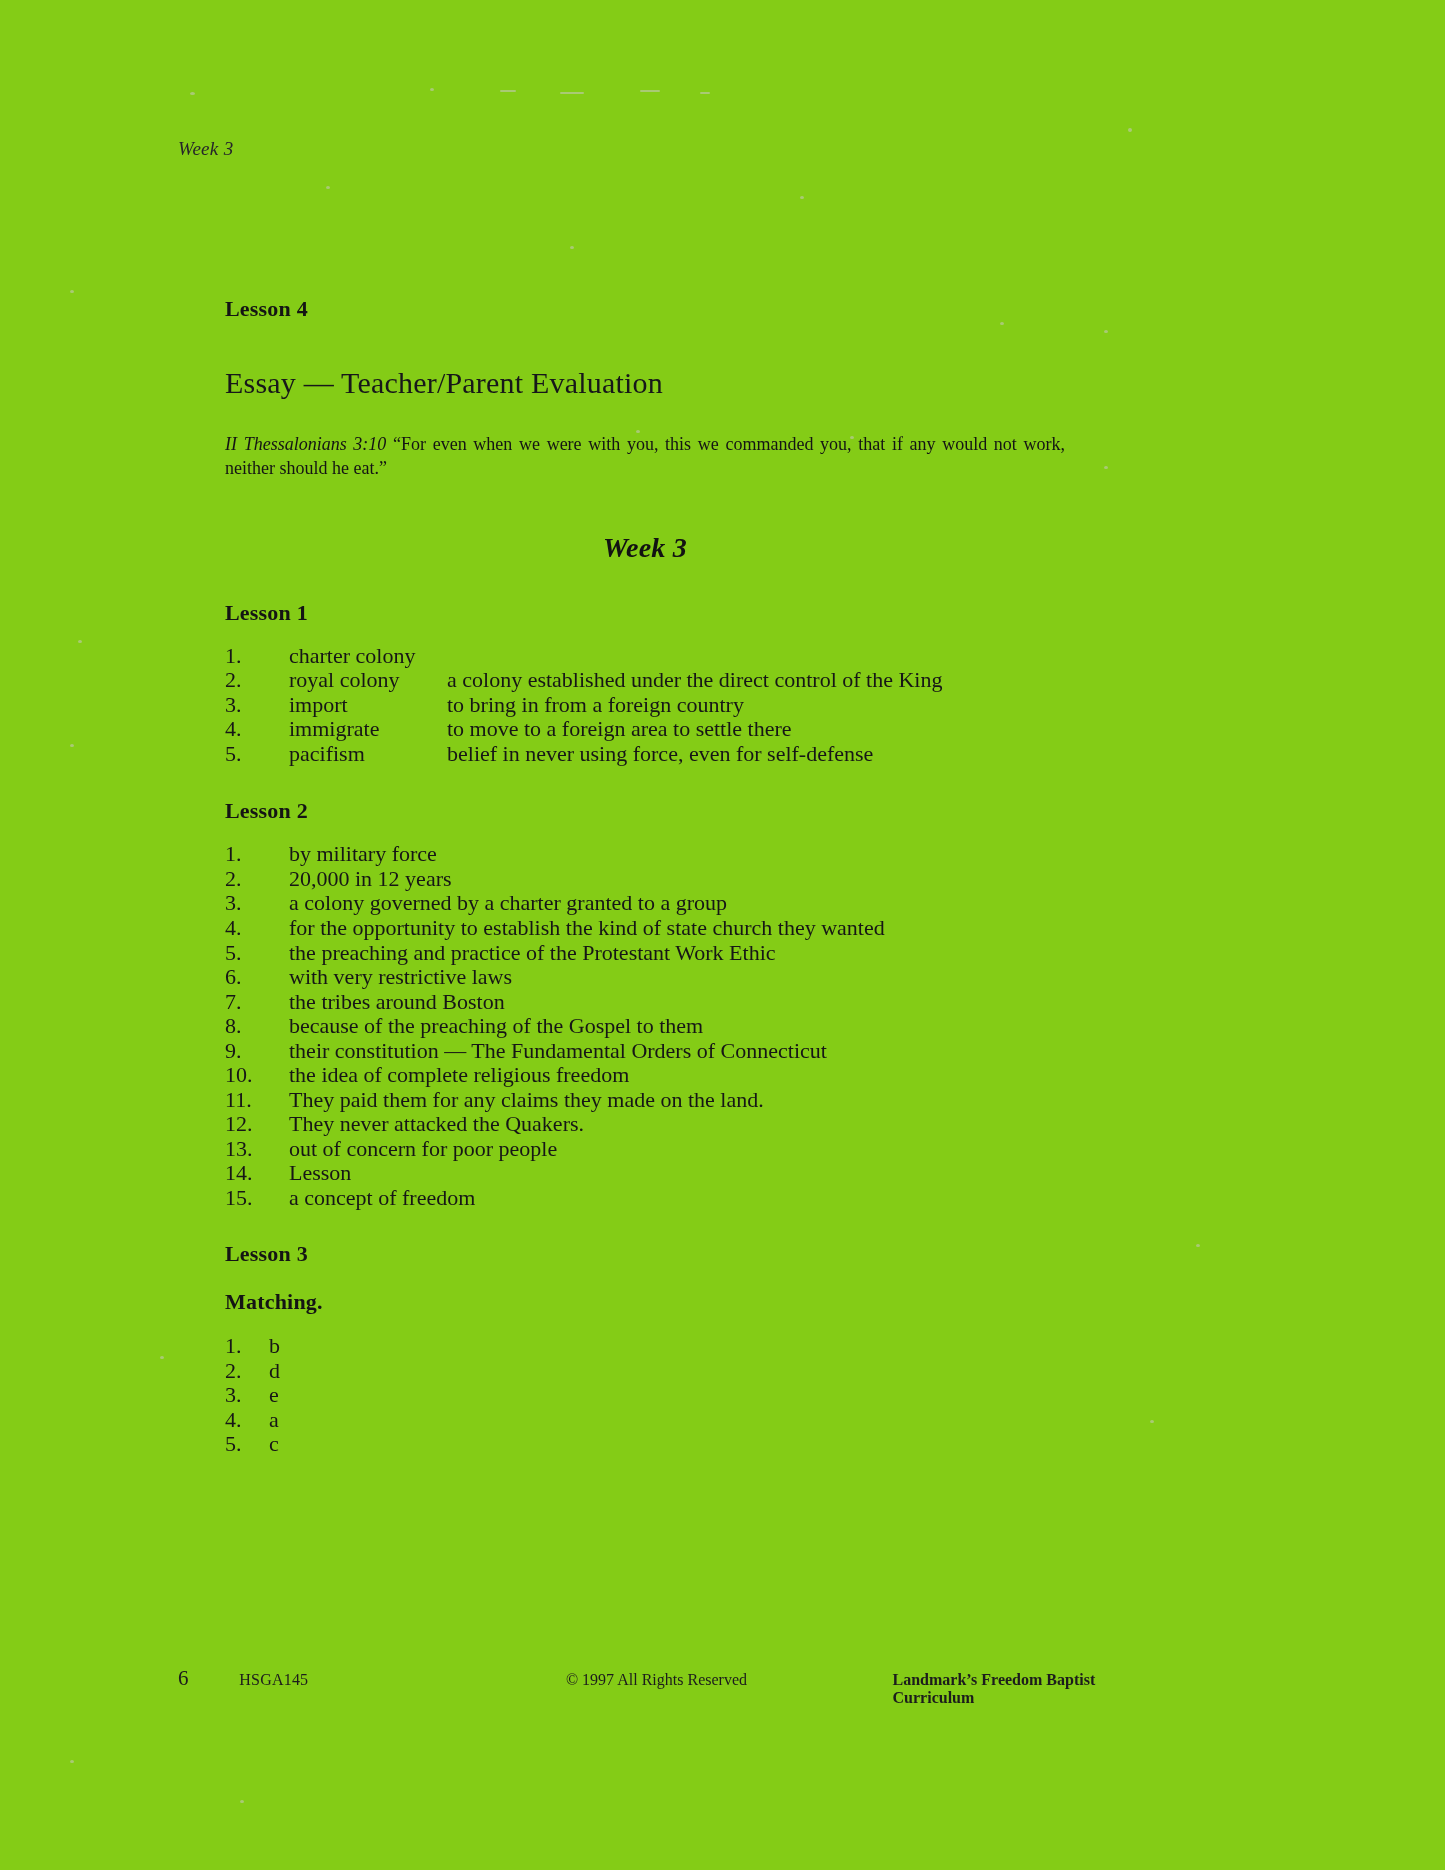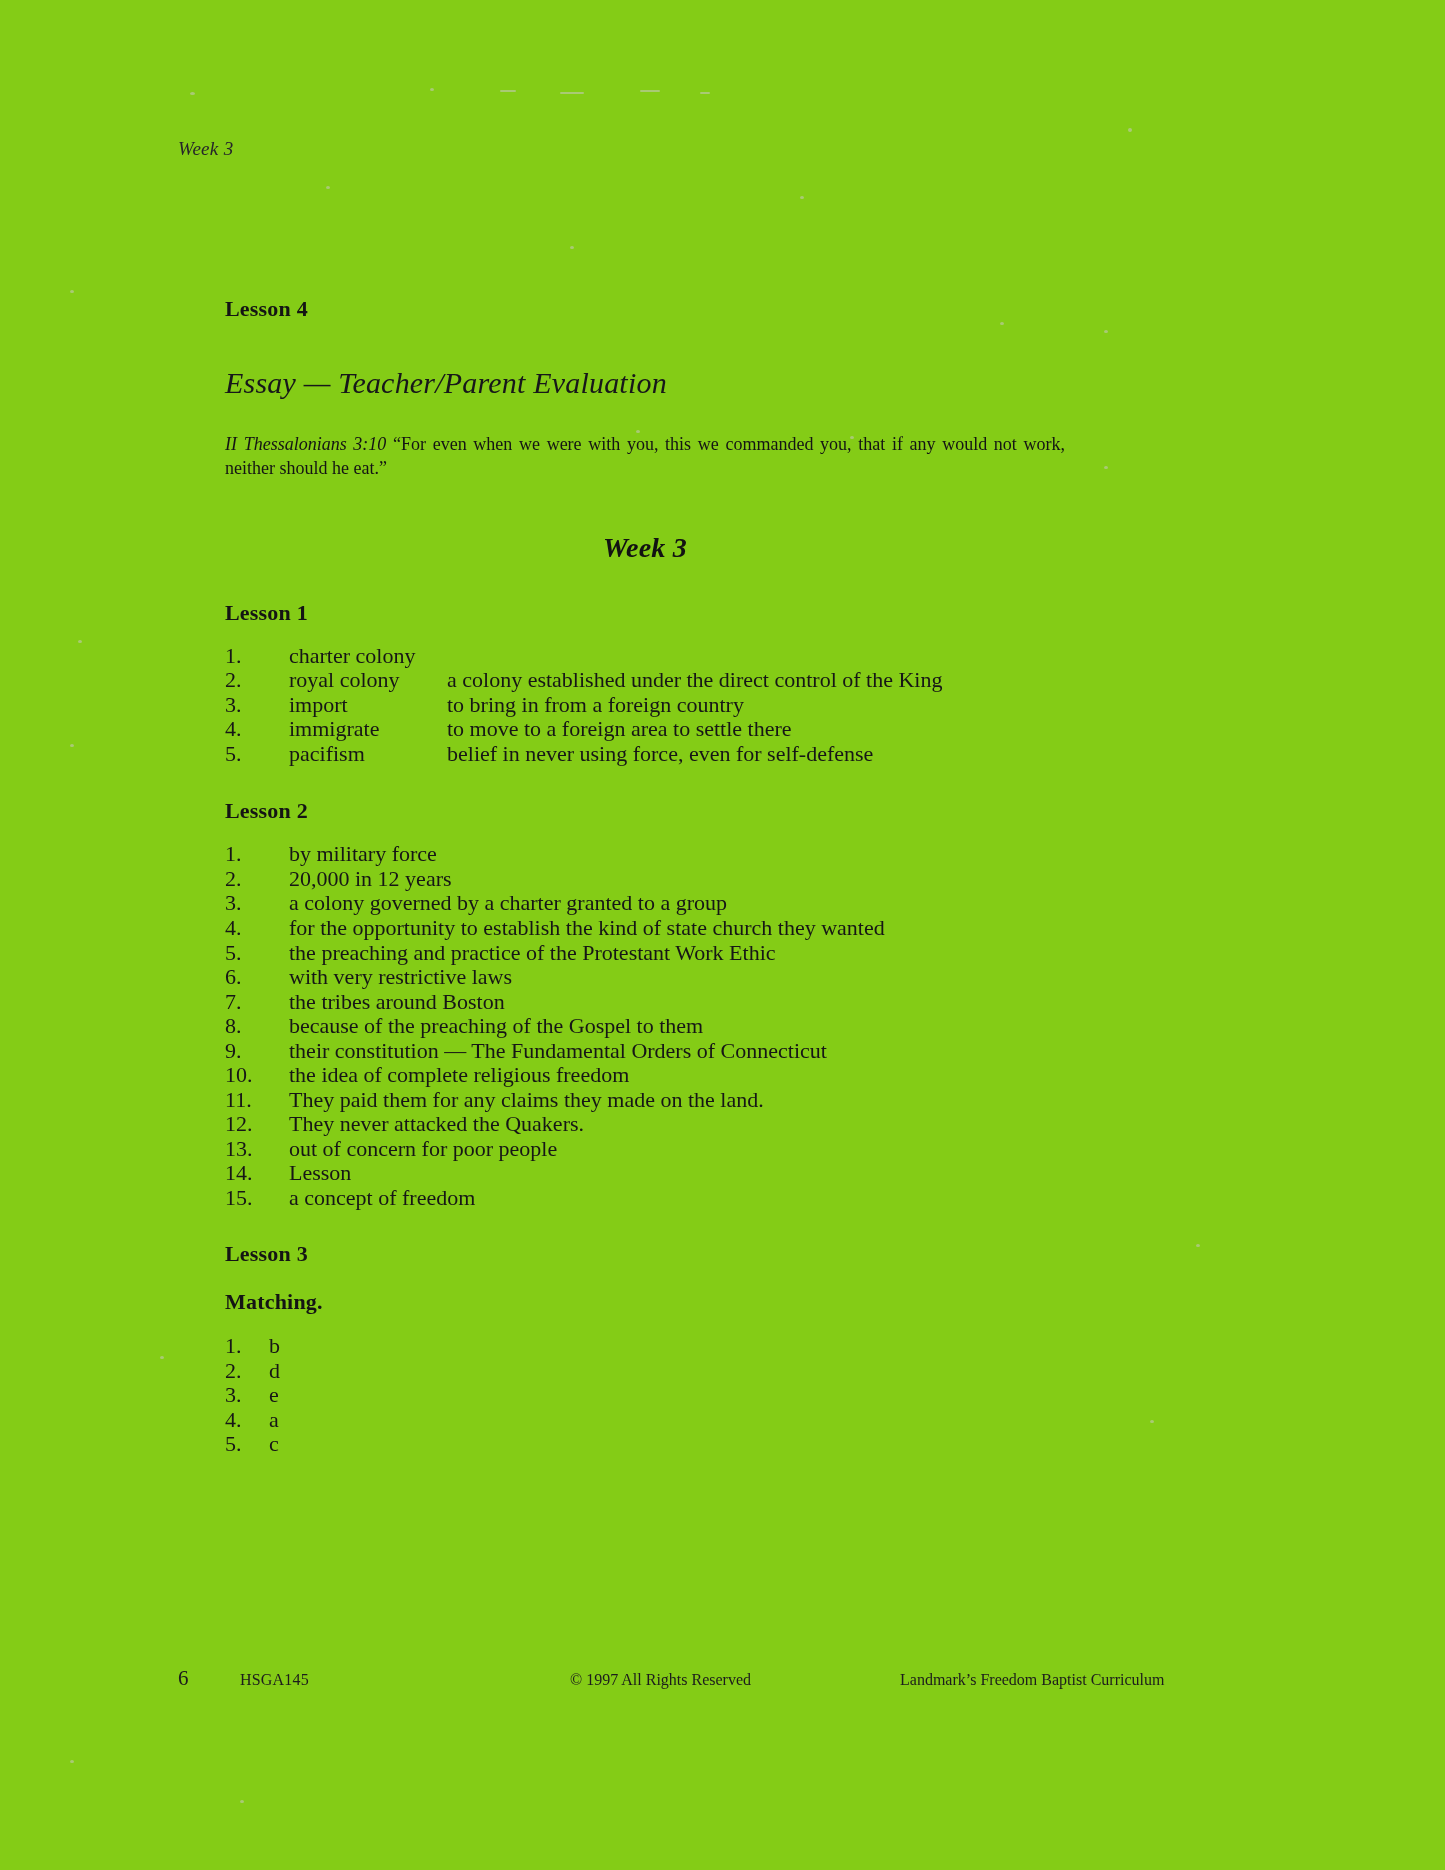--- a/index.html
+++ b/index.html
@@ -45,21 +45,20 @@
   }
 
   .lesson-heading {
     font-weight: bold;
     font-size: 22px;
     letter-spacing: .2px;
     color: #141414;
   }
 
   .essay-title {
-    font-style: italic;
     font-size: 30px;
     letter-spacing: .2px;
     color: #17171a;
   }
 
   .scripture {
     font-size: 18px;
     line-height: 1.33;
     text-align: justify;
     color: #141414;
@@ -111,21 +110,21 @@
     top: 1666px;
     width: 1000px;
     font-size: 16px;
     color: #1c1c1c;
     display: flex;
     align-items: baseline;
   }
   .footer .page-no { width: 62px; font-size: 21px; }
   .footer .code { width: 330px; letter-spacing: .2px; }
   .footer .copyright { width: 330px; }
-  .footer .publisher { flex: 1 1 auto; }
+  .footer .publisher { flex: 1 1 auto; font-weight: bold; }
 </style>
 </head>
 <body>
 
 <div class="page">
 
   <div class="speckle" style="left:190px;top:92px;width:5px;height:3px;"></div>
   <div class="speckle" style="left:430px;top:88px;width:4px;height:3px;"></div>
   <div class="speckle" style="left:500px;top:90px;width:16px;height:2px;border-radius:1px;"></div>
   <div class="speckle" style="left:560px;top:92px;width:24px;height:2px;border-radius:1px;"></div>

